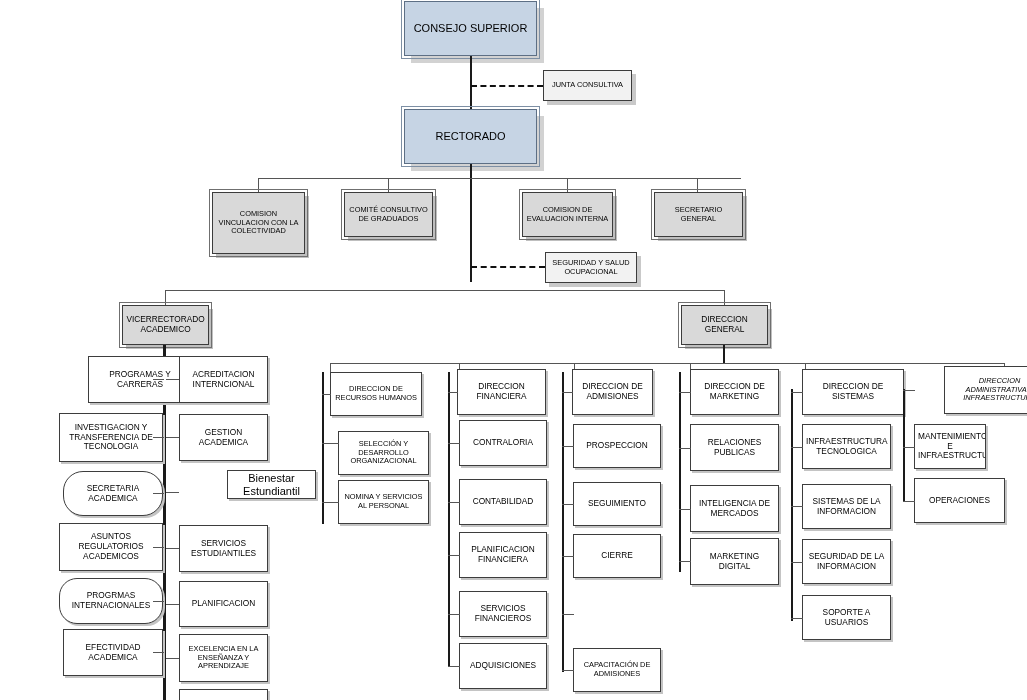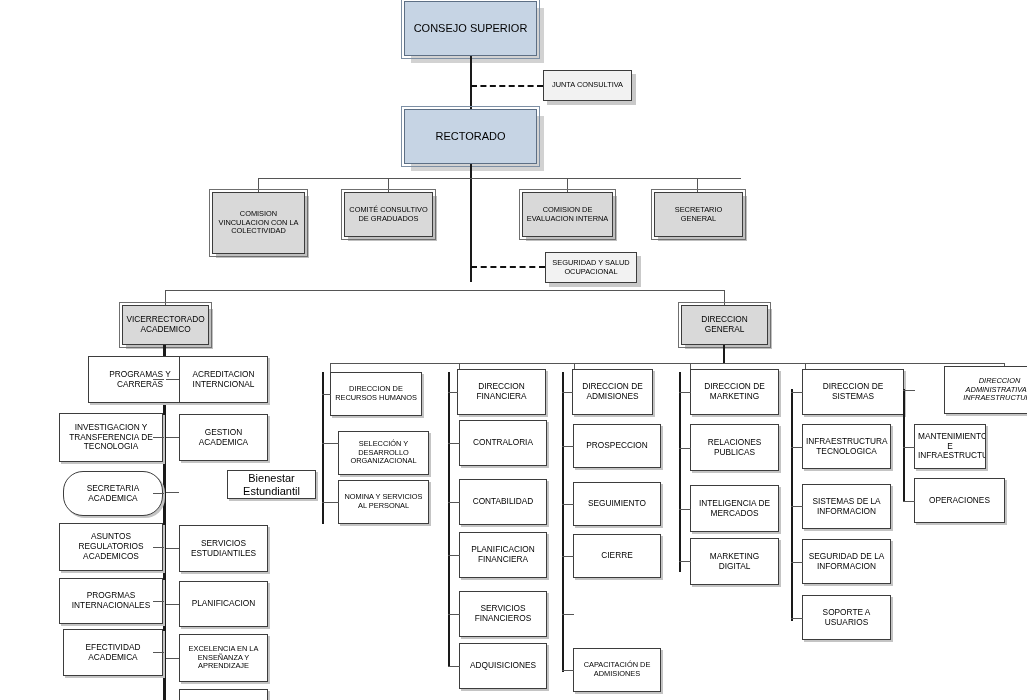--- a/index.html
+++ b/index.html
@@ -143,21 +143,21 @@
   </div>
   <div class="node leaf fs-9" style="left:59px; top:413px; width:104px; height:49px;">
     <span>INVESTIGACION Y TRANSFERENCIA DE TECNOLOGIA</span>
   </div>
   <div class="node leaf fs-9" style="left:63px; top:471px; width:100px; height:45px;border-radius:20px;">
     <span>SECRETARIA ACADEMICA</span>
   </div>
   <div class="node leaf fs-9" style="left:59px; top:523px; width:104px; height:48px;">
     <span>ASUNTOS REGULATORIOS ACADEMICOS</span>
   </div>
-  <div class="node leaf fs-9" style="left:59px; top:578px; width:104px; height:46px;">
+  <div class="node leaf fs-9" style="left:59px; top:578px; width:104px; height:46px;border-radius:18px;">
     <span>PROGRMAS INTERNACIONALES</span>
   </div>
   <div class="node leaf fs-9" style="left:63px; top:629px; width:100px; height:47px;">
     <span>EFECTIVIDAD ACADEMICA</span>
   </div>
 
   <div class="node leaf fs-9" style="left:179px; top:356px; width:89px; height:47px;">
     <span>ACREDITACION INTERNCIONAL</span>
   </div>
   <div class="node leaf fs-9" style="left:179px; top:414px; width:89px; height:47px;">

